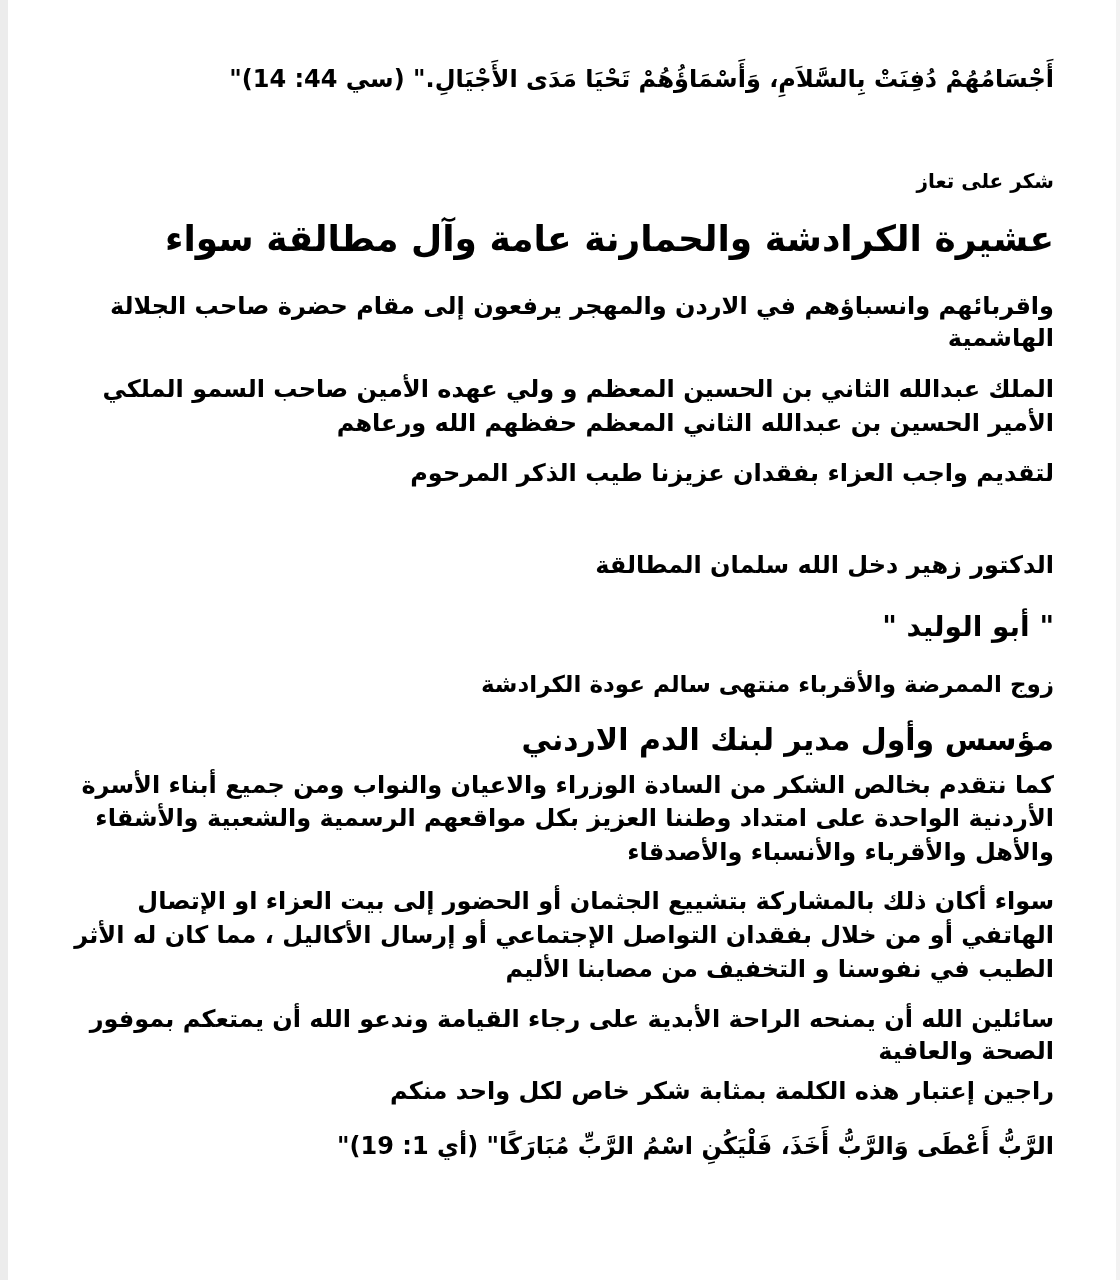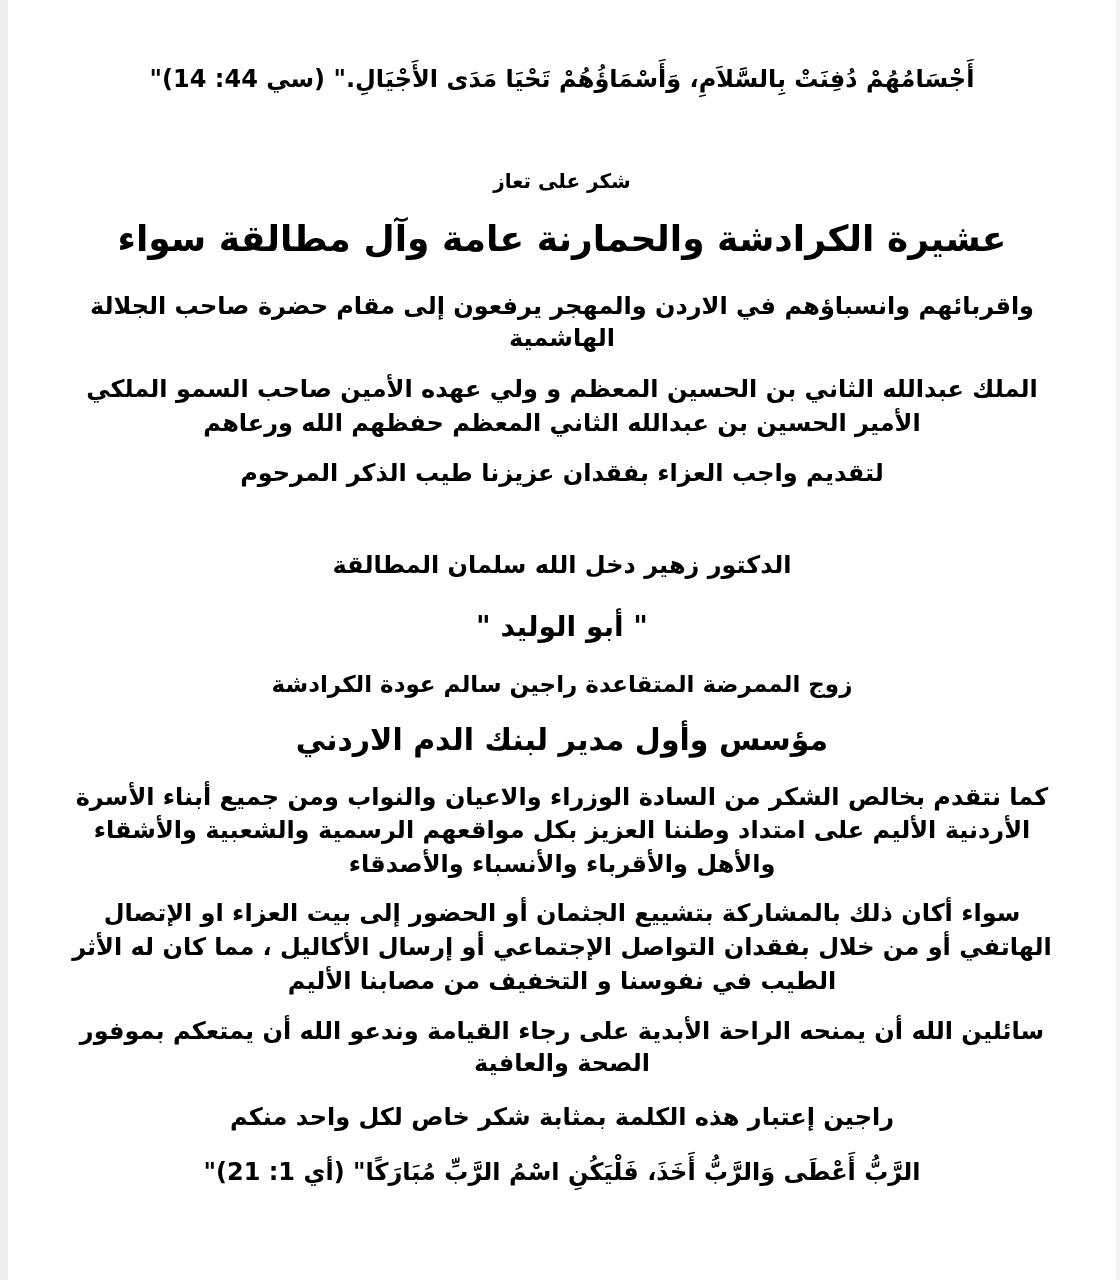--- a/index.html
+++ b/index.html
@@ -19,44 +19,43 @@
   .edge-right {
     position: absolute; right: 0; top: 0;
     width: 4px; height: 100%;
     background: #f2f2f2;
   }
   .doc {
     position: absolute;
     top: 0; left: 8px; right: 4px;
     height: 100%;
     direction: rtl;
-    text-align: center;
     color: #000000;
     font-weight: 700;
     padding: 64px 62px 0 62px;
     box-sizing: border-box;
   }
   .line { margin: 0 auto; }
   .verse          { font-size: 24px; line-height: 1.3; }
   .opening-verse  { margin-bottom: 74px; }
   .notice-title   { font-size: 20px; line-height: 1.25; margin-bottom: 22px; }
   .family-line    { font-size: 36px; line-height: 1.3;  margin-bottom: 28px; }
   .body-line      { font-size: 24px; line-height: 1.32; }
   .addressees     { margin-bottom: 18px; }
   .royal          { line-height: 1.42; margin-bottom: 18px; }
   .gratitude      { margin-bottom: 20px; }
   .purpose        { margin-bottom: 60px; }
   .deceased-name  { font-size: 24px; line-height: 1.3; margin-bottom: 28px; }
   .kunya          { font-size: 28px; line-height: 1.3; margin-bottom: 24px; }
   .spouse         { font-size: 23px; line-height: 1.3; margin-bottom: 20px; }
-  .role           { font-size: 30px; line-height: 1.3; margin-bottom: 22px; }
+  .role           { font-size: 30px; line-height: 1.3; margin-bottom: 10px; }
   .para           { font-size: 24px; line-height: 1.4; }
   .thanks-para    { margin-bottom: 16px; }
   .participation  { margin-bottom: 18px; }
-  .prayer         { margin-bottom: 22px; }
+  .prayer         { margin-bottom: 8px; }
   .request        { margin-bottom: 24px; }
 </style>
 </head>
 <body>
 
 <div class="edge-left"></div>
 <div class="edge-right"></div>
 
 <div class="doc">
 
@@ -70,27 +69,27 @@
 
   <div class="line body-line royal">الملك عبدالله الثاني بن الحسين المعظم و ولي عهده الأمين صاحب السمو الملكي الأمير الحسين بن عبدالله الثاني المعظم حفظهم الله ورعاهم</div>
 
 
   <div class="line body-line purpose">لتقديم واجب العزاء بفقدان عزيزنا طيب الذكر المرحوم</div>
 
   <div class="line deceased-name">الدكتور زهير دخل الله سلمان المطالقة</div>
 
   <div class="line kunya">" أبو الوليد "</div>
 
-  <div class="line spouse">زوج الممرضة المتقاعدة راجين سالم عودة الكرادشة</div>
+  <div class="line spouse">زوج الممرضة والأقرباء منتهى سالم عودة الكرادشة</div>
 
   <div class="line role">مؤسس وأول مدير لبنك الدم الاردني</div>
 
-  <div class="line para thanks-para">كما نتقدم بخالص الشكر من السادة الوزراء والاعيان والنواب ومن جميع أبناء الأسرة الأردنية الأليم على امتداد وطننا العزيز بكل مواقعهم الرسمية والشعبية والأشقاء والأهل والأقرباء والأنسباء والأصدقاء</div>
+  <div class="line para thanks-para">كما نتقدم بخالص الشكر من السادة الوزراء والاعيان والنواب ومن جميع أبناء الأسرة الأردنية الواحدة على امتداد وطننا العزيز بكل مواقعهم الرسمية والشعبية والأشقاء والأهل والأقرباء والأنسباء والأصدقاء</div>
 
   <div class="line para participation">سواء أكان ذلك بالمشاركة بتشييع الجثمان أو الحضور إلى بيت العزاء او الإتصال الهاتفي أو من خلال بفقدان التواصل الإجتماعي أو إرسال الأكاليل ، مما كان له الأثر الطيب في نفوسنا و التخفيف من مصابنا الأليم</div>
 
   <div class="line body-line prayer">سائلين الله أن يمنحه الراحة الأبدية على رجاء القيامة وندعو الله أن يمتعكم بموفور الصحة والعافية</div>
 
   <div class="line body-line request">راجين إعتبار هذه الكلمة بمثابة شكر خاص لكل واحد منكم</div>
 
-  <div class="line verse">الرَّبُّ أَعْطَى وَالرَّبُّ أَخَذَ، فَلْيَكُنِ اسْمُ الرَّبِّ مُبَارَكًا" (أي 1: 21)"</div>
+  <div class="line verse">الرَّبُّ أَعْطَى وَالرَّبُّ أَخَذَ، فَلْيَكُنِ اسْمُ الرَّبِّ مُبَارَكًا" (أي 1: 19)"</div>
 
 </div>
 
 </body></html>

